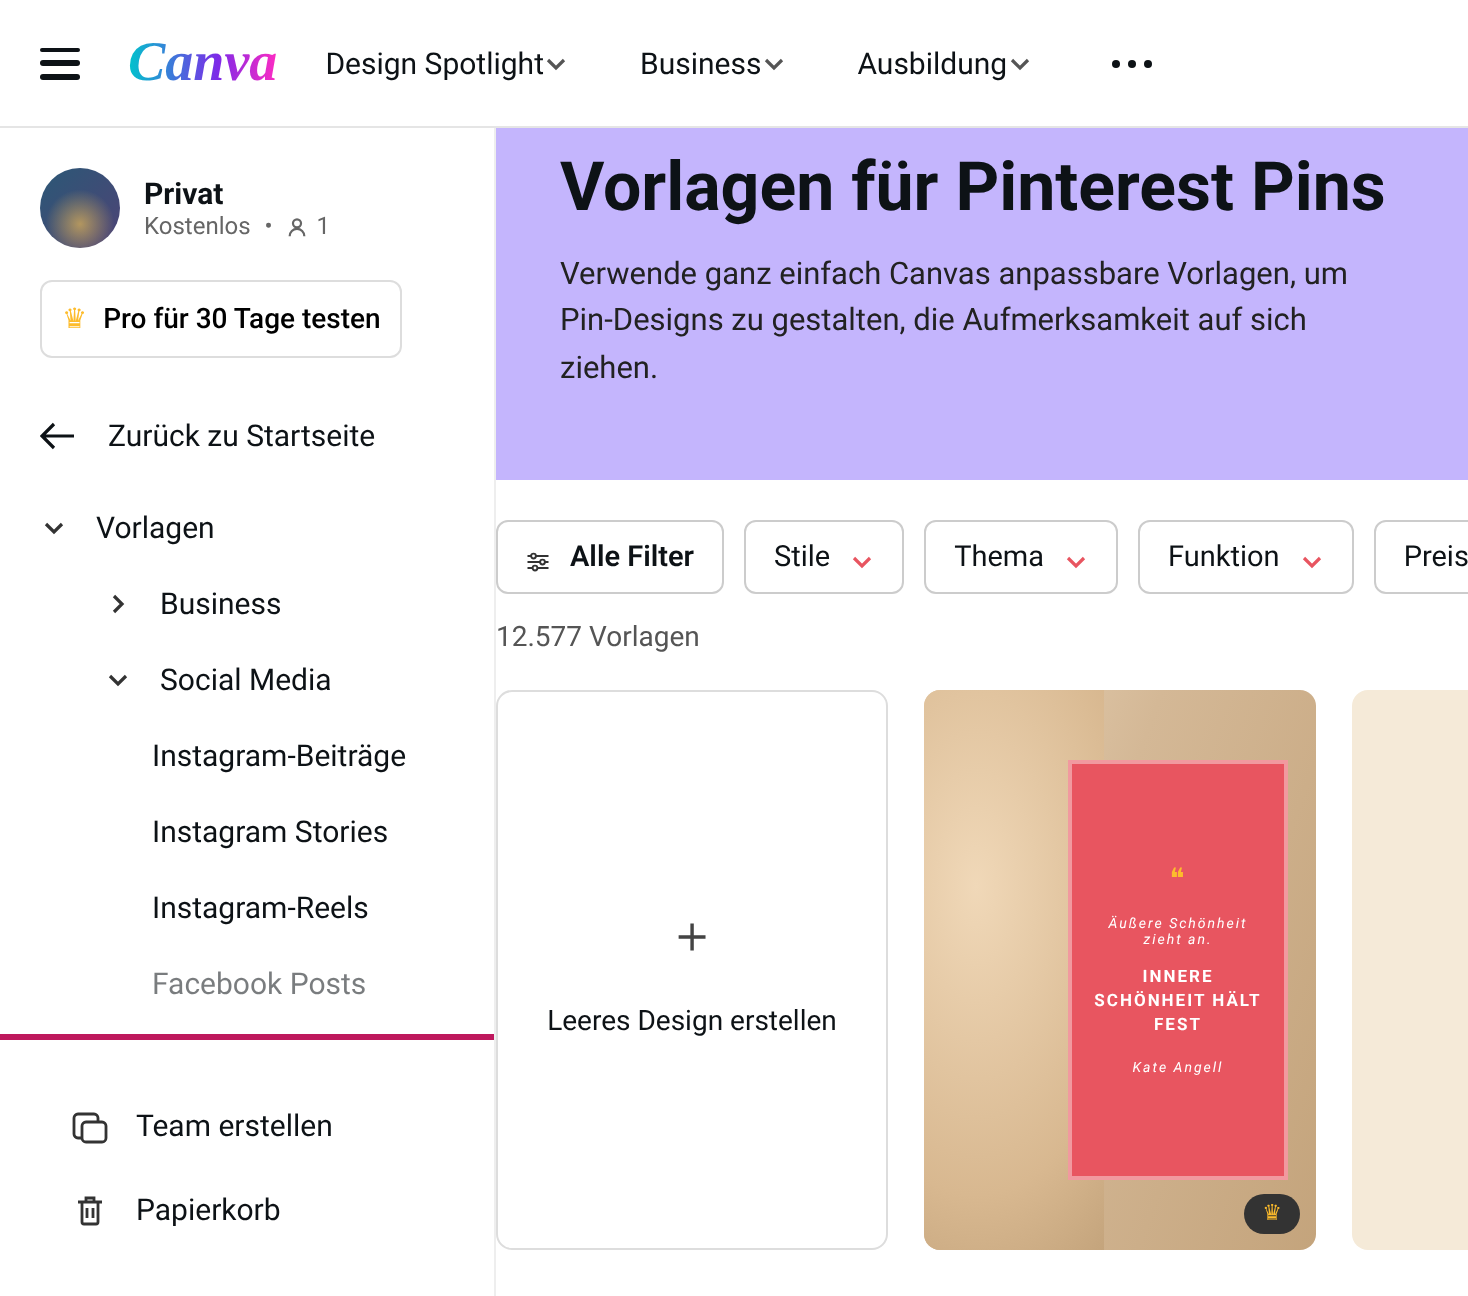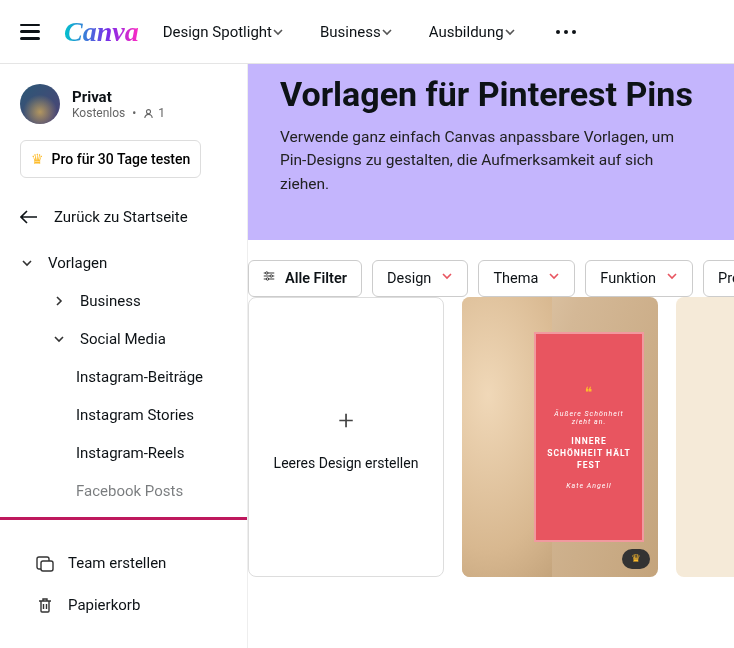--- a/index.html
+++ b/index.html
@@ -32,21 +32,21 @@
 .tree-item.lvl1{padding-left:44px}
 .tree-item.lvl2{padding-left:68px}
 .tree-icon{width:14px;display:inline-flex;justify-content:center}
 .bottom-items{border-top:3px solid #be185d;padding:22px}
 .bottom-item{display:flex;align-items:center;gap:14px;padding:12px 14px;font-size:15px;cursor:pointer;border-radius:6px}
 .content{flex:1;overflow:hidden}
 .hero{background:#c4b5fd;padding:0 32px 44px;min-height:170px}
 .hero h1{font-size:34px;font-weight:700;padding-top:10px;white-space:nowrap}
 .hero p{font-size:15.5px;margin-top:12px;line-height:1.5;color:#222}
 .filter-row{display:flex;gap:10px;padding:20px 0 0 0;overflow:hidden}
-.chip{display:flex;align-items:flex-start;gap:10px;border:1px solid #ccc;border-radius:6px;padding:9px 14px;font-size:14.5px;background:#fff;cursor:pointer;flex-shrink:0}
+.chip{display:flex;align-items:flex-end;gap:10px;border:1px solid #ccc;border-radius:6px;padding:9px 14px;font-size:14.5px;background:#fff;cursor:pointer;flex-shrink:0}
 .chip svg{width:12px;height:12px}
 .count{font-size:14px;color:#555;padding:14px 0 18px}
 .gallery{display:flex;gap:18px;overflow:hidden}
 .card{width:196px;height:280px;border-radius:8px;flex-shrink:0;position:relative;overflow:hidden}
 .blank{border:1px solid #ddd;display:flex;flex-direction:column;align-items:center;justify-content:center;gap:18px;cursor:pointer}
 .plus{font-size:26px;color:#444;font-weight:300}
 .blank-text{font-size:14px}
 .tpl1{background:linear-gradient(110deg,#e8d4b8 0%,#d4b896 40%,#c4a47c 100%);display:flex;align-items:center;justify-content:flex-end;padding-right:14px}
 .face{position:absolute;left:-70px;top:0;width:160px;height:100%;background:radial-gradient(ellipse at 60% 35%,#f0d8b8 0%,#d8b890 60%,#b89870 100%)}
 .quote-box{width:110px;height:210px;background:#e85560;border:2px solid rgba(255,255,255,.4);color:#fff;text-align:center;padding:20px 8px;font-size:7px;display:flex;flex-direction:column;justify-content:center;gap:10px;letter-spacing:1px;position:relative}
@@ -186,41 +186,42 @@
       <div class="chip">
         <svg width="16" height="14" viewBox="0 0 16 14">
             <path d="M1 3h14M1 7h14M1 11h14" stroke="#333" stroke-width="1.3"></path>
             <circle cx="5" cy="3" r="1.6" fill="#fff" stroke="#333" stroke-width="1.3"></circle>
             <circle cx="11" cy="7" r="1.6" fill="#fff" stroke="#333" stroke-width="1.3"></circle>
             <circle cx="6" cy="11" r="1.6" fill="#fff" stroke="#333" stroke-width="1.3"></circle>
           </svg>
         <span style="font-weight:600">Alle Filter</span>
       </div>
       <div class="chip">
-        <span>Design</span>
+        <span>Stile</span>
         <svg viewBox="0 0 12 12">
             <path d="M2 4l4 4 4-4" fill="none" stroke="#e85560" stroke-width="1.6"></path>
           </svg>
       </div>
       <div class="chip">
         <span>Thema</span>
         <svg viewBox="0 0 12 12">
             <path d="M2 4l4 4 4-4" fill="none" stroke="#e85560" stroke-width="1.6"></path>
           </svg>
       </div>
       <div class="chip">
         <span>Funktion</span>
         <svg viewBox="0 0 12 12">
             <path d="M2 4l4 4 4-4" fill="none" stroke="#e85560" stroke-width="1.6"></path>
           </svg>
       </div>
       <div class="chip">
         <span>Preis</span>
       </div>
     </div>
+    <div class="count">12.577 Vorlagen</div>
     <div class="gallery">
       <div class="card blank">
         <div class="plus">＋</div>
         <div class="blank-text">Leeres Design erstellen</div>
       </div>
       <div class="card tpl1">
         <div class="face"></div>
         <div class="quote-box">
           <div class="qmark">❝</div>
           <div style="font-style:italic">Äußere Schönheit zieht an.</div>

